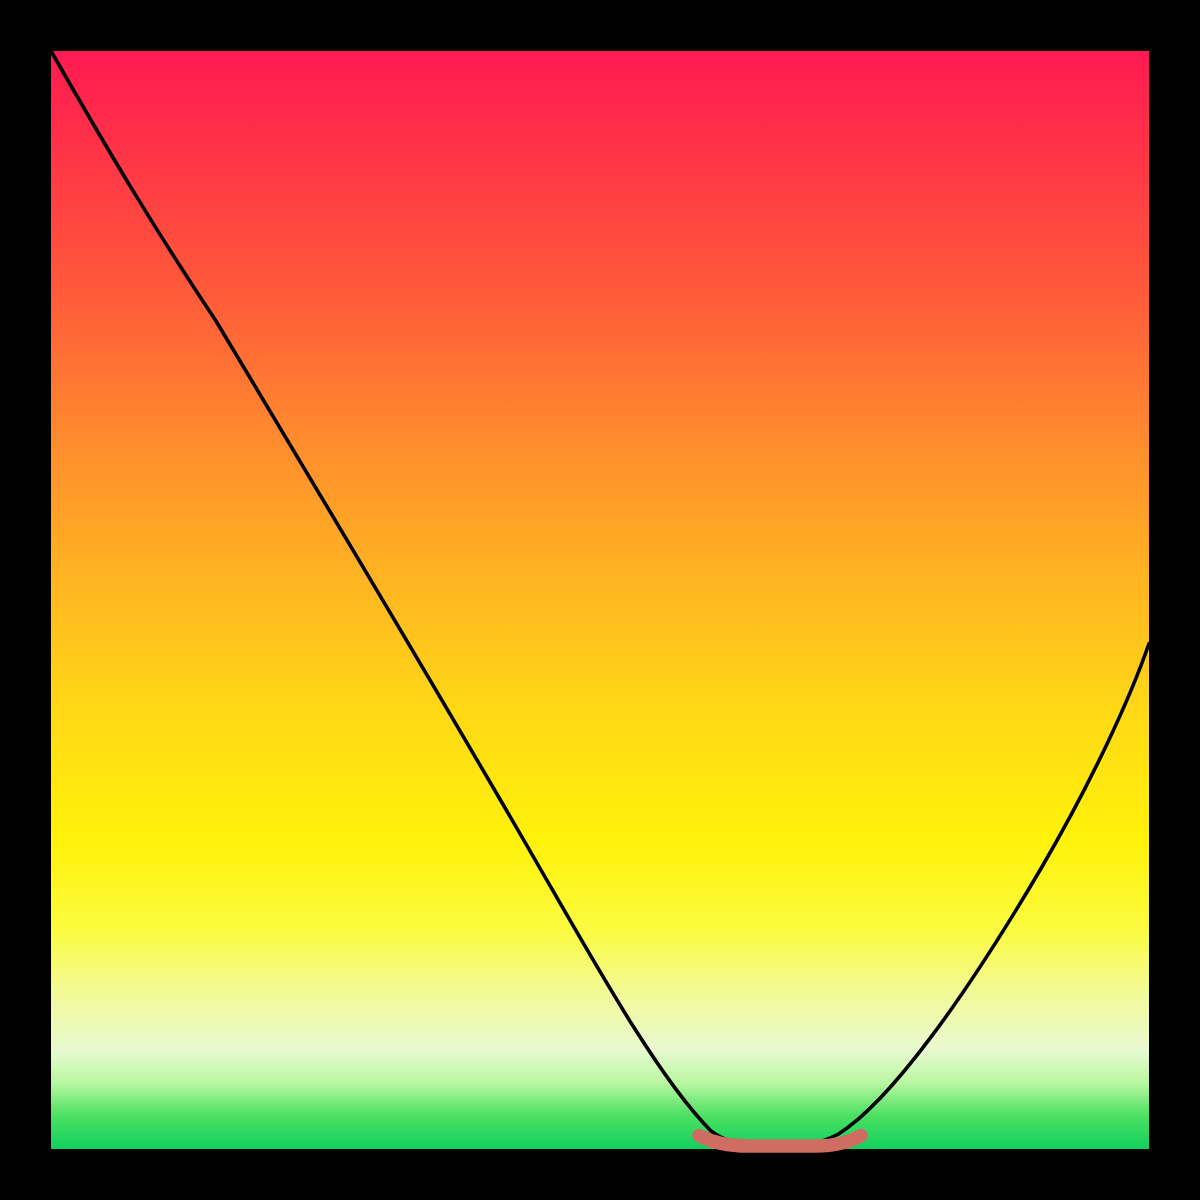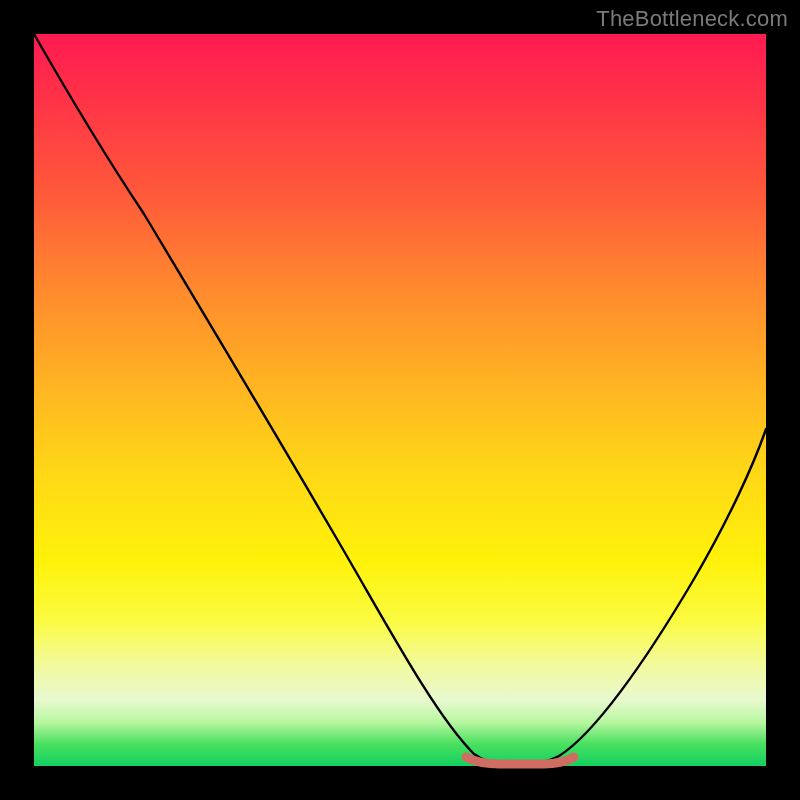--- a/index.html
+++ b/index.html
@@ -89,14 +89,13 @@
              C 460 735, 500 735, 525 722
              C 560 700, 610 630, 660 545
              C 695 485, 720 430, 732 395"></path>
 
     <path class="marker-band" d="M 432 723
              Q 445 730, 465 730
              L 510 730
              Q 528 730, 540 723"></path>
   </svg>
 
-  <div class="watermark">TheBottleneck.com</div>
 </div>
 
 </body></html>

